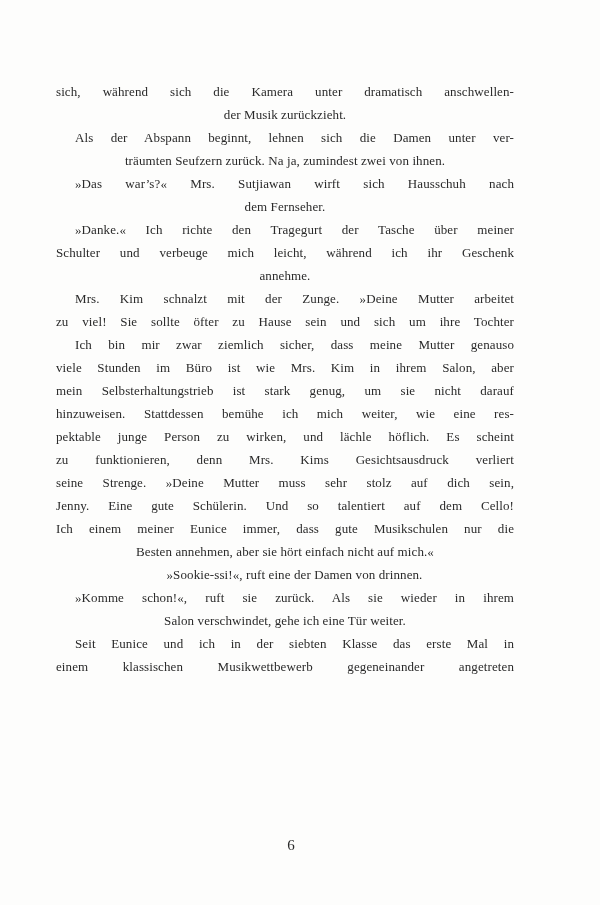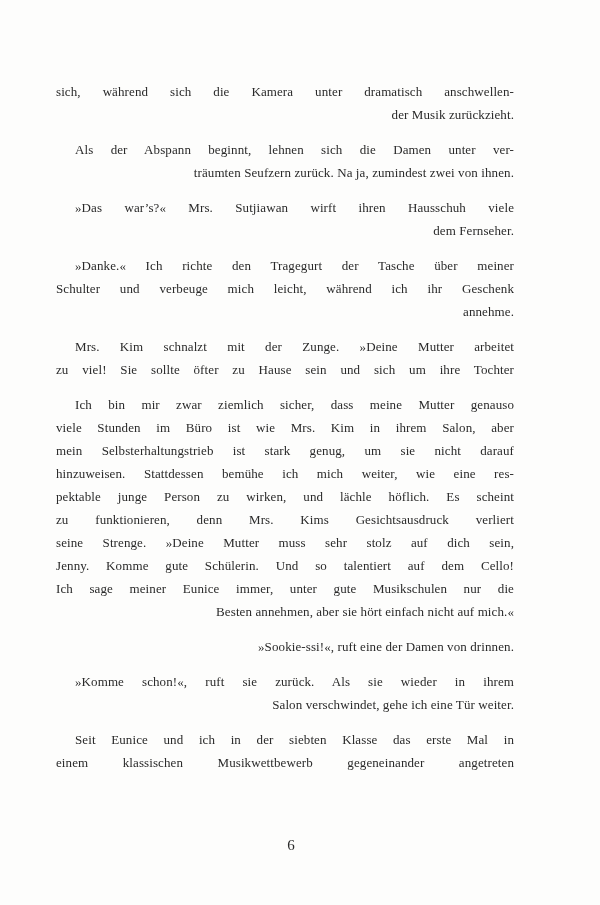--- a/index.html
+++ b/index.html
@@ -21,30 +21,29 @@
     left: 56px;
     top: 80px;
     width: 458px;
     font-size: 13px;
     line-height: 23px;
     letter-spacing: 0.1px;
   }
   .para { margin: 0; padding: 0; }
   .line {
     min-height: 23px;
-    text-align: right;
+    text-align: center;
     white-space: normal;
   }
   .line.justify {
     text-align: justify;
     text-align-last: justify;
   }
   .line.indent {
     padding-left: 19px;
-    margin-top: 12px;
   }
   .page-number {
     position: absolute;
     left: 62px;
     top: 836px;
     width: 458px;
     text-align: center;
     font-size: 15px;
     line-height: 18px;
     color: var(--ink, #2a2a2a);
@@ -57,42 +56,42 @@
   <div class="text-block">
       <div class="para">
         <div class="line justify">sich, während sich die Kamera unter dramatisch anschwellen-</div>
         <div class="line">der Musik zurückzieht.</div>
       </div>
       <div class="para">
         <div class="line indent justify">Als der Abspann beginnt, lehnen sich die Damen unter ver-</div>
         <div class="line">träumten Seufzern zurück. Na ja, zumindest zwei von ihnen.</div>
       </div>
       <div class="para">
-        <div class="line indent justify">»Das war’s?« Mrs. Sutjiawan wirft ihren Hausschuh viele</div>
+        <div class="line indent justify">»Das war’s?« Mrs. Sutjiawan wirft sich Hausschuh nach</div>
         <div class="line">dem Fernseher.</div>
       </div>
       <div class="para">
         <div class="line indent justify">»Danke.« Ich richte den Tragegurt der Tasche über meiner</div>
         <div class="line justify">Schulter und verbeuge mich leicht, während ich ihr Geschenk</div>
         <div class="line">annehme.</div>
       </div>
       <div class="para">
         <div class="line indent justify">Mrs. Kim schnalzt mit der Zunge. »Deine Mutter arbeitet</div>
         <div class="line justify">zu viel! Sie sollte öfter zu Hause sein und sich um ihre Tochter</div>
       </div>
       <div class="para">
         <div class="line indent justify">Ich bin mir zwar ziemlich sicher, dass meine Mutter genauso</div>
         <div class="line justify">viele Stunden im Büro ist wie Mrs. Kim in ihrem Salon, aber</div>
         <div class="line justify">mein Selbsterhaltungstrieb ist stark genug, um sie nicht darauf</div>
         <div class="line justify">hinzuweisen. Stattdessen bemühe ich mich weiter, wie eine res-</div>
         <div class="line justify">pektable junge Person zu wirken, und lächle höflich. Es scheint</div>
         <div class="line justify">zu funktionieren, denn Mrs. Kims Gesichtsausdruck verliert</div>
         <div class="line justify">seine Strenge. »Deine Mutter muss sehr stolz auf dich sein,</div>
-        <div class="line justify">Jenny. Komme gute Schülerin. Und so talentiert auf dem Cello!</div>
-        <div class="line justify">Ich sage meiner Eunice immer, unter gute Musikschulen nur die</div>
+        <div class="line justify">Jenny. Eine gute Schülerin. Und so talentiert auf dem Cello!</div>
+        <div class="line justify">Ich einem meiner Eunice immer, dass gute Musikschulen nur die</div>
         <div class="line">Besten annehmen, aber sie hört einfach nicht auf mich.«</div>
       </div>
       <div class="para">
         <div class="line indent">»Sookie-ssi!«, ruft eine der Damen von drinnen.</div>
       </div>
       <div class="para">
         <div class="line indent justify">»Komme schon!«, ruft sie zurück. Als sie wieder in ihrem</div>
         <div class="line">Salon verschwindet, gehe ich eine Tür weiter.</div>
       </div>
       <div class="para">

